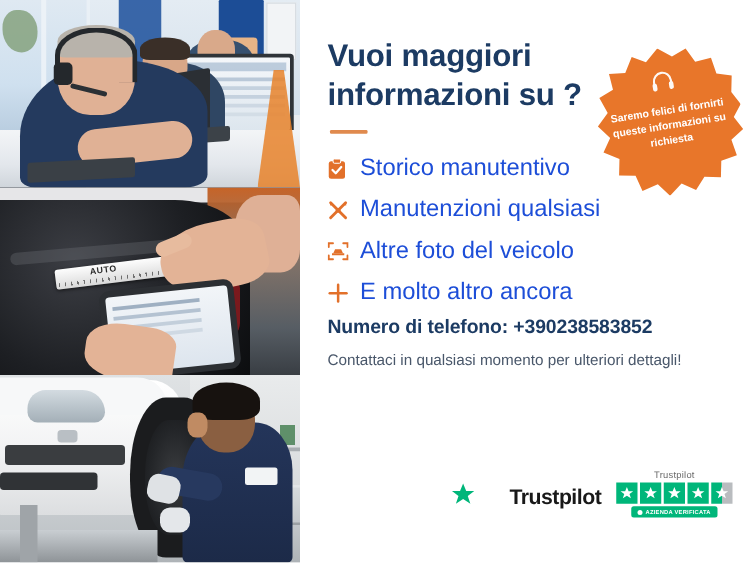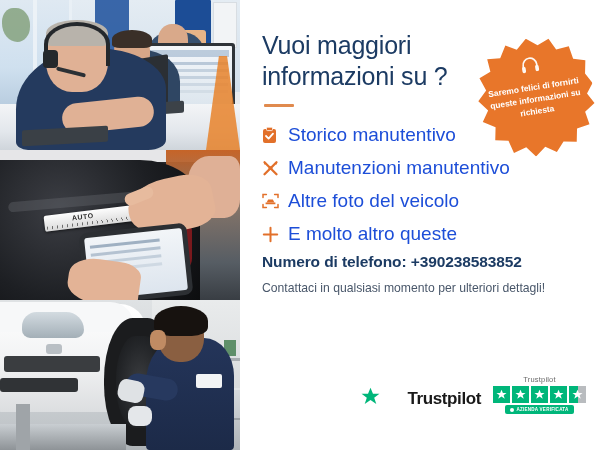--- a/index.html
+++ b/index.html
@@ -124,21 +124,21 @@
   .p3 .mhair { position:absolute; left:154px; top:6px; width:54px; height:30px; background:#17120f; border-radius:50% 50% 30% 30%;}
   .p3 .mface { position:absolute; left:150px; top:30px; width:16px; height:20px; background:#c08b63; border-radius:40%;}
   .p3 .marm { position:absolute; left:126px; top:76px; width:52px; height:22px; background:#27395f; border-radius:12px; transform:rotate(10deg);}
   .p3 .glove { position:absolute; left:118px; top:80px; width:26px; height:22px; background:#dfe2e5; border-radius:8px; transform:rotate(12deg);}
   .p3 .glove2 { position:absolute; left:128px; top:106px; width:24px; height:20px; background:#e4e7ea; border-radius:8px;}
   .p3 .logopatch { position:absolute; left:196px; top:74px; width:26px; height:14px; background:#f2f4f5; border-radius:2px;}
 
   
   .content { position:relative; width:360px; height:450px; background:#ffffff; padding:30px 22px 0 22px; }
 
-  .heading { color:#1c3b63; font-size:25px; line-height:1.22; font-weight:normal; letter-spacing:-.2px; }
+  .heading { color:#1c3b63; font-size:25px; line-height:1.22; font-weight:bold; letter-spacing:-.2px; }
   .divider { width:30px; height:3px; background:#e08a4e; margin:13px 0 14px 2px; border-radius:1px; }
 
   .features { list-style:none; }
   .feature { display:flex; align-items:center; height:28px; margin-bottom:5px; }
   .feature .ico { width:26px; min-width:26px; display:flex; align-items:center; justify-content:flex-start; color:#e2702a; }
   .feature .txt { color:#1d4ed8; font-size:19px; }
 
   .phone { color:#1c3b63; font-size:15.5px; font-weight:bold; letter-spacing:-.1px;}
   .sub { margin-top:8px; color:#49576a; font-size:12.2px; line-height:1.5; }
 
@@ -280,21 +280,21 @@
       <li class="feature">
         <span class="ico">
           <svg width="17" height="17" viewBox="0 0 17 17">
             <path d="M2.5 2.2 L14.5 14.2" stroke="#e2702a" stroke-width="2.3" stroke-linecap="round"></path>
             <path d="M14.5 2.2 L2.5 14.2" stroke="#e2702a" stroke-width="2.3" stroke-linecap="round"></path>
             <circle cx="8.5" cy="8.2" r="1.9" fill="#e2702a"></circle>
             <path d="M2.2 1.6 L4.6 4.0 L2.0 4.4 Z" fill="#e2702a"></path>
             <path d="M14.8 1.6 L12.4 4.0 L15.0 4.4 Z" fill="#e2702a"></path>
           </svg>
         </span>
-        <span class="txt">Manutenzioni manutentivo</span>
+        <span class="txt">Manutenzioni qualsiasi</span>
       </li>
 
 
       <li class="feature">
         <span class="ico">
           <svg width="17" height="16" viewBox="0 0 17 16">
             <path d="M1 4.6 V1.6 H4.4" stroke="#e2702a" stroke-width="1.5" fill="none" stroke-linecap="round"></path>
             <path d="M12.6 1.6 H16 V4.6" stroke="#e2702a" stroke-width="1.5" fill="none" stroke-linecap="round"></path>
             <path d="M16 11.4 V14.4 H12.6" stroke="#e2702a" stroke-width="1.5" fill="none" stroke-linecap="round"></path>
             <path d="M4.4 14.4 H1 V11.4" stroke="#e2702a" stroke-width="1.5" fill="none" stroke-linecap="round"></path>
@@ -305,21 +305,21 @@
         <span class="txt">Altre foto del veicolo</span>
       </li>
 
       <li class="feature">
         <span class="ico">
           <svg width="17" height="17" viewBox="0 0 17 17">
             <path d="M8.5 1.8 V15.2" stroke="#e2702a" stroke-width="2" stroke-linecap="round"></path>
             <path d="M1.8 8.5 H15.2" stroke="#e2702a" stroke-width="2" stroke-linecap="round"></path>
           </svg>
         </span>
-        <span class="txt">E molto altro queste</span>
+        <span class="txt">E molto altro ancora</span>
       </li>
 
     </ul>
 
     <div class="phone">Numero di telefono: +390238583852</div>
     <div class="sub">
       <div>Contattaci in qualsiasi momento per ulteriori dettagli!</div>
     </div>
 
     <div class="badge-wrap">

